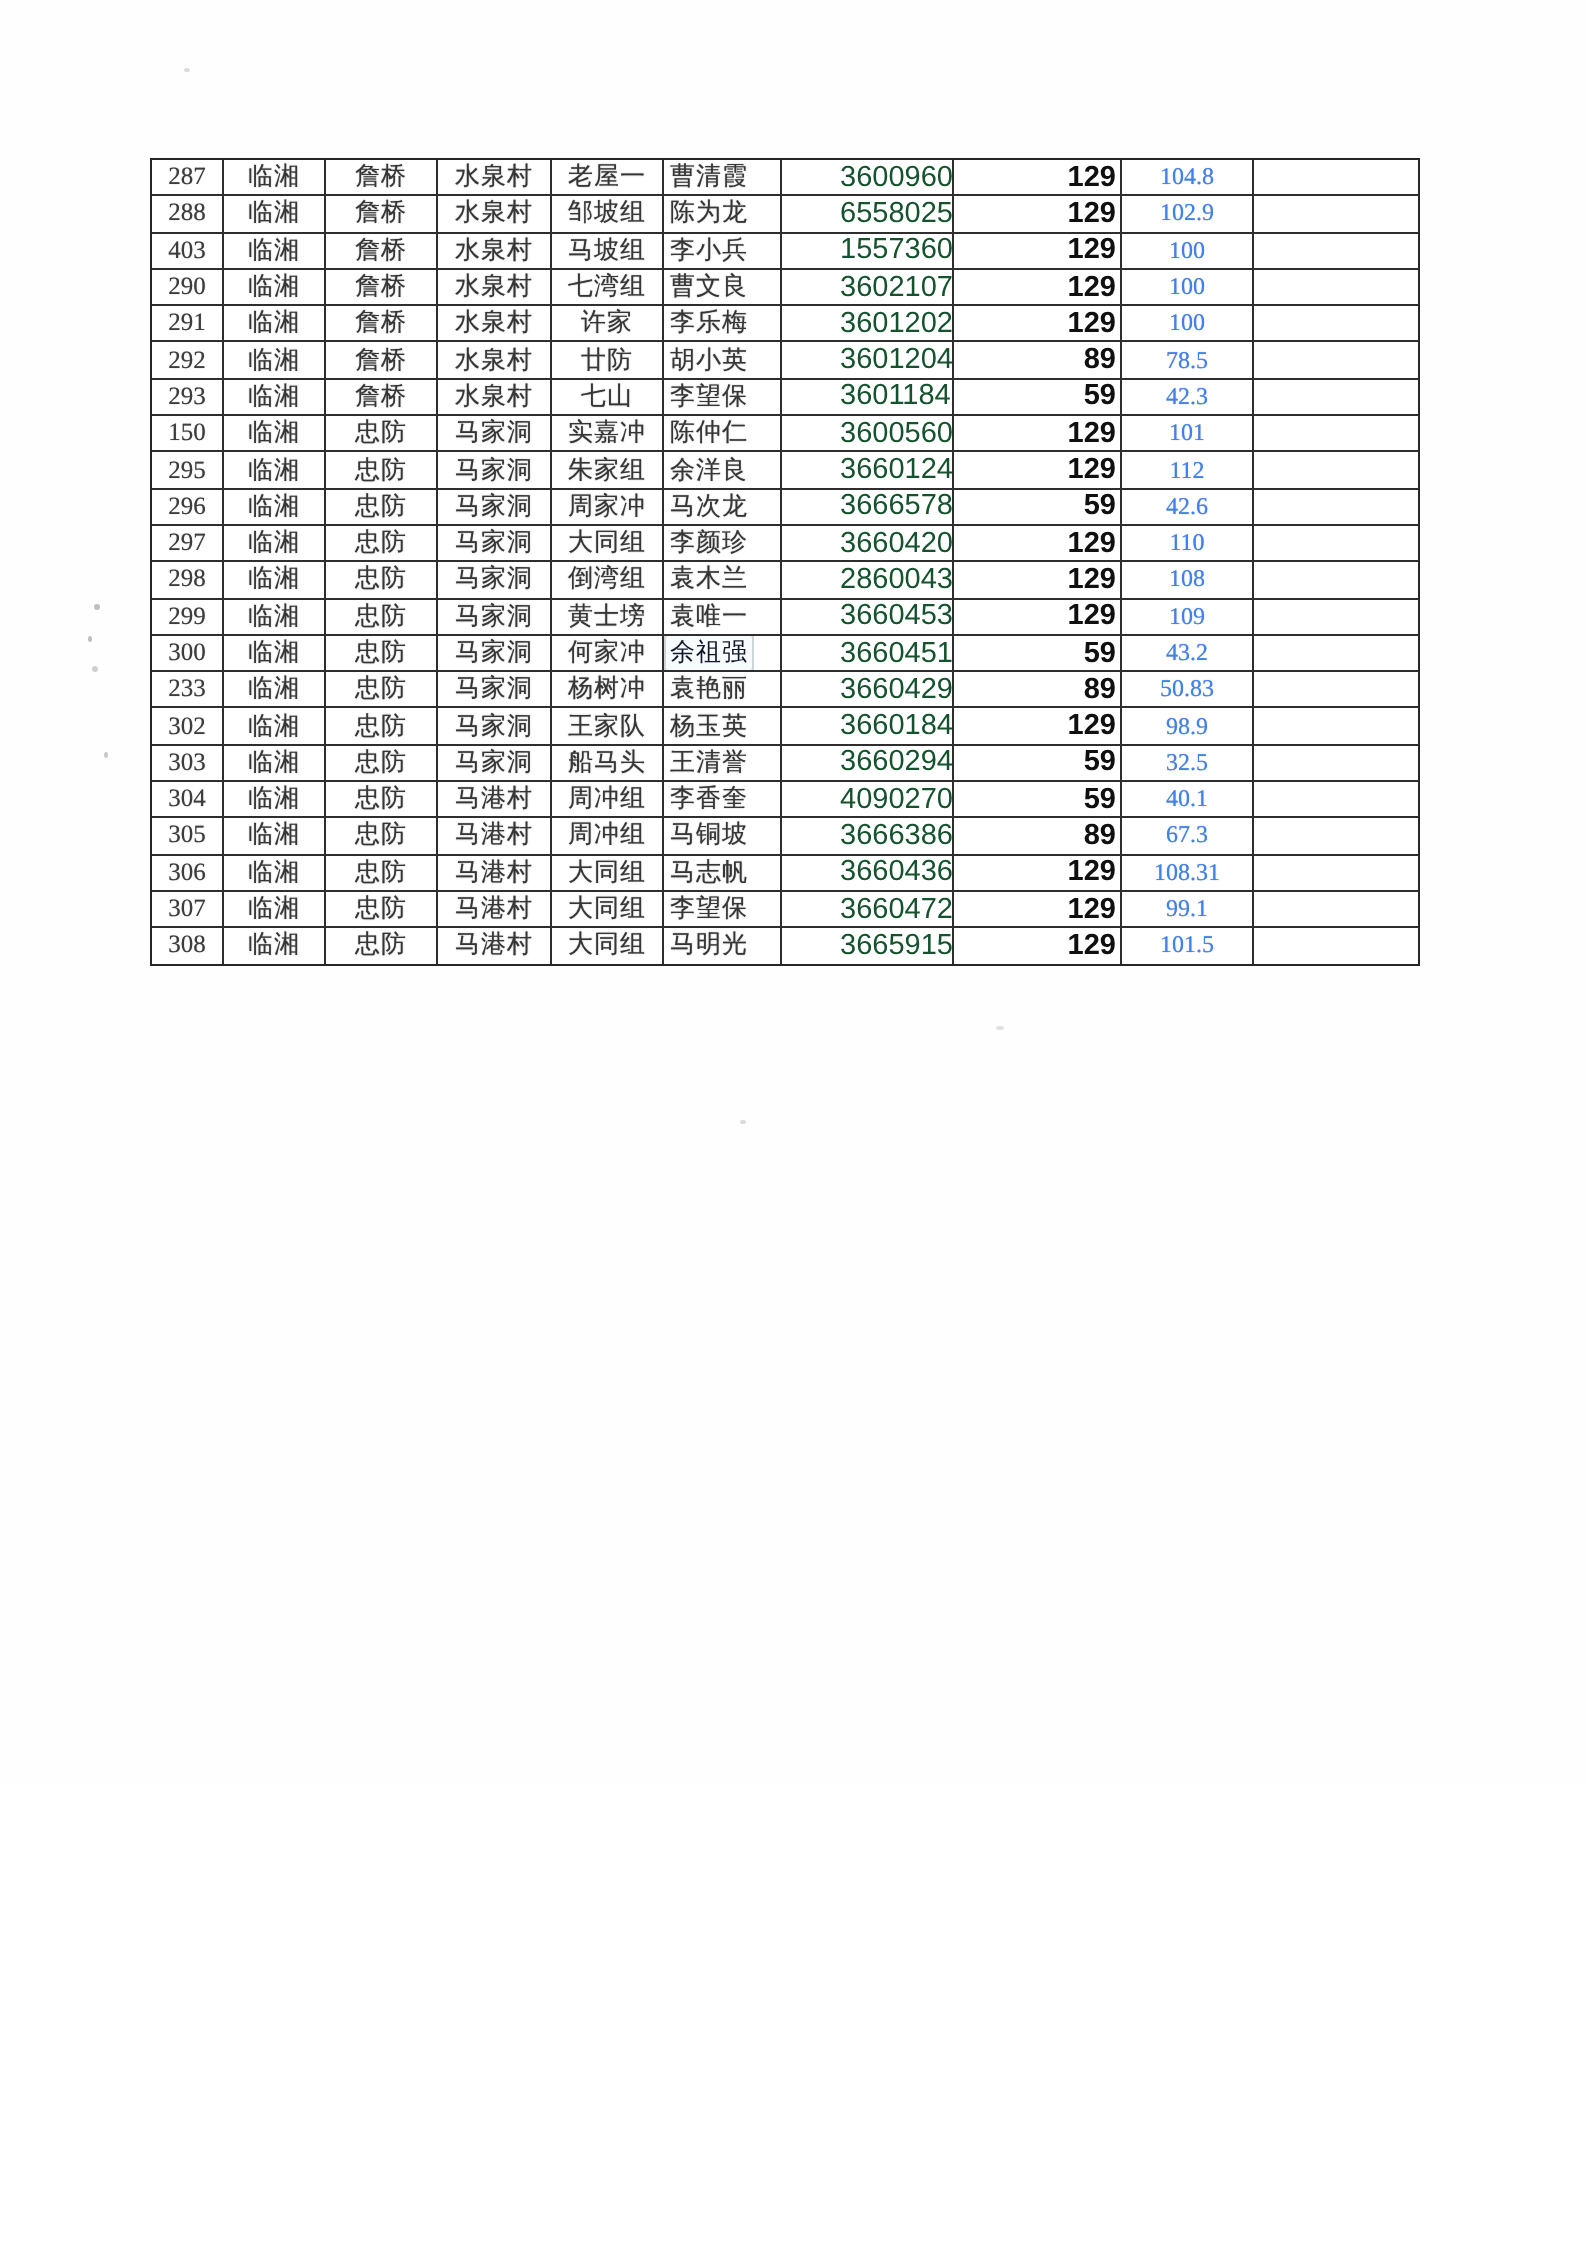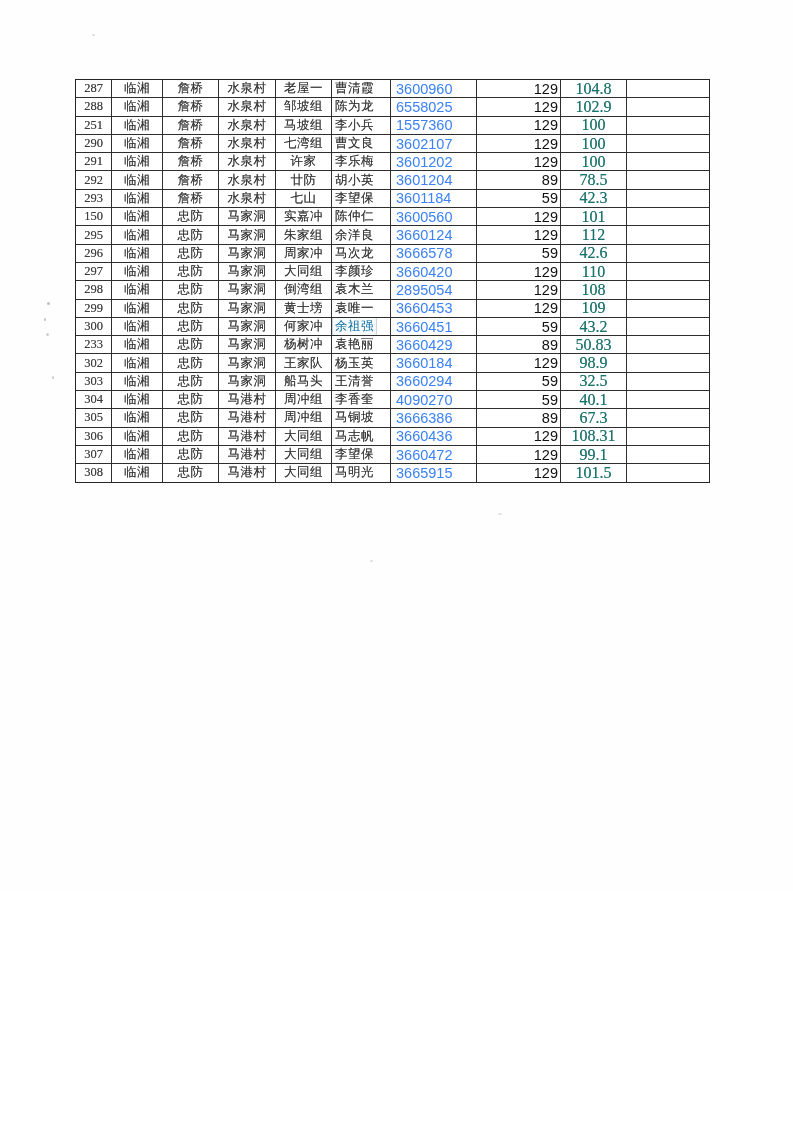--- a/index.html
+++ b/index.html
@@ -55,41 +55,42 @@
     color: #363636;
     letter-spacing: 0.5px;
     text-shadow: 0 0 0.6px rgba(30,30,30,0.6);
   }
   .c-name { justify-content: flex-start; padding-left: 3px; text-align: right; }
   
   .c-id {
     font-family: "Liberation Sans", "DejaVu Sans", sans-serif;
     font-size: 14.5px;
     font-weight: 500;
-    color: #3b82f6;
+    color: #14532d;
     justify-content: flex-start;
     padding-left: 5px;
+    margin-left: 24px;
   }
   .c-days {
     font-family: "Liberation Sans", "DejaVu Sans", sans-serif;
     font-size: 14.5px;
-    font-weight: 400;
+    font-weight: 700;
     color: #101010;
     justify-content: flex-end;
     padding-right: 2px;
   }
   .c-amount {
-    font-size: 16px;
-    color: #0f766e;
+    font-size: 12px;
+    color: #3b82f6;
     text-shadow: 0 0 0.5px rgba(40,40,40,0.5);
   }
   
   .sel-box {
     display: inline-block;
-    color: #0369a1;
+    color: #0f172a;
     border: 1px solid #ccd6da;
     border-radius: 2px;
     background: rgba(243,247,248,0.55);
     padding: 0 2px;
     margin-left: -3px;
     text-shadow: none;
   }
   
   .speck {
     position: absolute;
@@ -121,21 +122,21 @@
         <div class="cell c-town">詹桥</div>
         <div class="cell c-village">水泉村</div>
         <div class="cell c-group">邹坡组</div>
         <div class="cell c-name">陈为龙</div>
         <div class="cell c-id">6558025</div>
         <div class="cell c-days">129</div>
         <div class="cell c-amount">102.9</div>
         <div class="cell c-blank"></div>
       </div>
       <div class="t-row">
-        <div class="cell c-no">251</div>
+        <div class="cell c-no">403</div>
         <div class="cell c-city">临湘</div>
         <div class="cell c-town">詹桥</div>
         <div class="cell c-village">水泉村</div>
         <div class="cell c-group">马坡组</div>
         <div class="cell c-name">李小兵</div>
         <div class="cell c-id">1557360</div>
         <div class="cell c-days">129</div>
         <div class="cell c-amount">100</div>
         <div class="cell c-blank"></div>
       </div>
@@ -235,21 +236,21 @@
         <div class="cell c-amount">110</div>
         <div class="cell c-blank"></div>
       </div>
       <div class="t-row">
         <div class="cell c-no">298</div>
         <div class="cell c-city">临湘</div>
         <div class="cell c-town">忠防</div>
         <div class="cell c-village">马家洞</div>
         <div class="cell c-group">倒湾组</div>
         <div class="cell c-name">袁木兰</div>
-        <div class="cell c-id">2895054</div>
+        <div class="cell c-id">2860043</div>
         <div class="cell c-days">129</div>
         <div class="cell c-amount">108</div>
         <div class="cell c-blank"></div>
       </div>
       <div class="t-row">
         <div class="cell c-no">299</div>
         <div class="cell c-city">临湘</div>
         <div class="cell c-town">忠防</div>
         <div class="cell c-village">马家洞</div>
         <div class="cell c-group">黄士塝</div>

